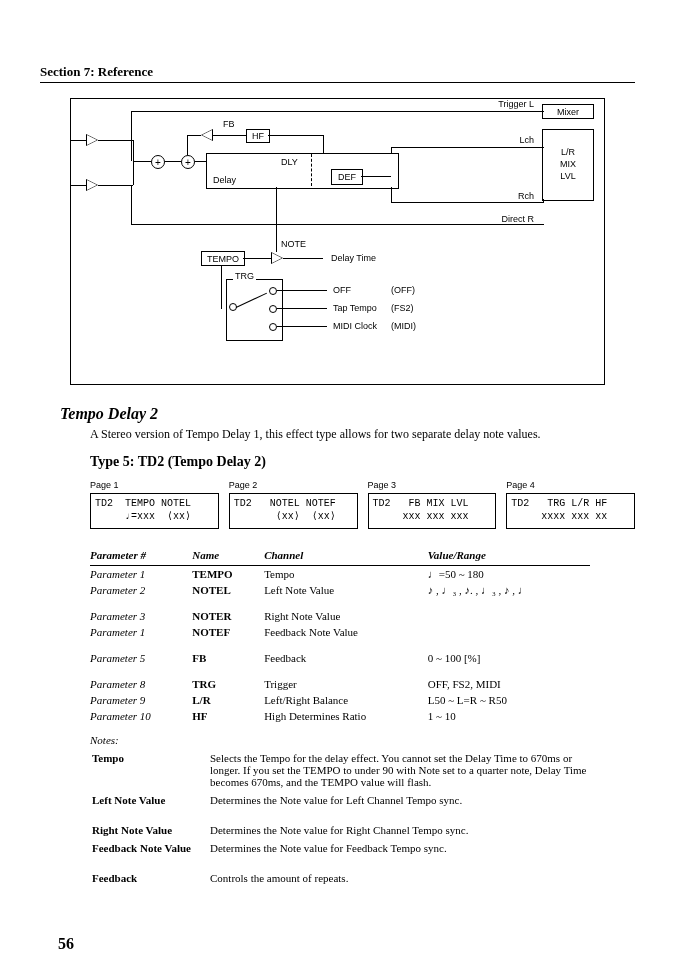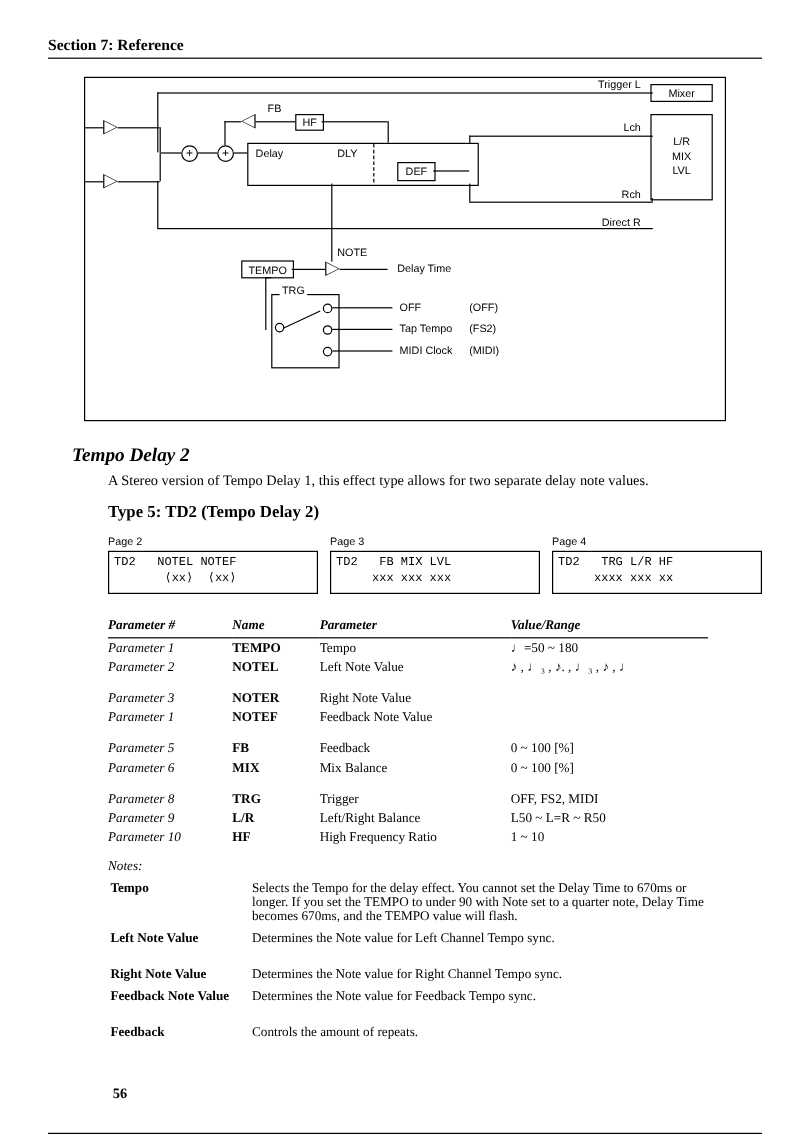--- a/index.html
+++ b/index.html
@@ -11,20 +11,21 @@
     padding: 30px 40px;
     width: 675px;
     box-sizing: border-box;
   }
   .section-header {
     font-weight: bold;
     font-size: 13px;
     border-bottom: 1px solid #000;
     padding-bottom: 2px;
     margin-bottom: 15px;
+    margin-top: 34px;
   }
   .diagram-box {
     border: 1px solid #000;
     margin: 6px 30px 20px 30px;
     padding: 15px 20px;
     height: 255px;
     position: relative;
     font-family: Arial, sans-serif;
     font-size: 9px;
   }
@@ -117,23 +118,22 @@
     margin-left: 50px;
     font-size: 11px;
     width: 520px;
   }
   table.notes td { vertical-align: top; padding: 2px 6px 2px 0; }
   table.notes td.nl { font-weight: bold; width: 110px; }
   .pagenum {
     position: absolute;
     left: 18px;
     bottom: 25px;
-    font-size: 12px;
-    font-weight: bold;
-    margin-left: 36px;
+    font-size: 16px;
+    font-weight: bold;
   }
   .page-wrap { position: relative; min-height: 894px; border-bottom:1px solid #000; padding-bottom:20px;}
   .circ {
     position:absolute; width:12px; height:12px; border:1px solid #000; border-radius:50%;
     display:flex; align-items:center; justify-content:center; font-size:10px; background:#fff;
   }
 </style>
 </head>
 <body>
 <div class="page-wrap">
@@ -175,21 +175,21 @@
   <div class="dt" style="left:152px; top:20px;">FB</div>
   <div class="dl" style="left:116px; top:36px; width:1px; height:20px;"></div>
   <div class="dl" style="left:116px; top:36px; width:14px; height:1px;"></div>
 
   <div class="db" style="left:175px; top:30px; width:22px; height:12px;">HF</div>
   <div class="dl" style="left:142px; top:36px; width:33px; height:1px;"></div>
   <div class="dl" style="left:197px; top:36px; width:55px; height:1px;"></div>
   <div class="dl" style="left:252px; top:36px; width:1px; height:18px;"></div>
 
   <div class="db" style="left:135px; top:54px; width:185px; height:34px; justify-content:flex-start; padding-left:6px;"></div>
-  <div class="dt" style="left:142px; top:58px;">Delay</div>
+  <div class="dt" style="left:142px; top:76px;">Delay</div>
   <div class="dt" style="left:210px; top:58px;">DLY</div>
   <div class="dl" style="left:124px; top:62px; width:11px; height:1px;"></div>
 
   <div style="position:absolute; left:240px; top:55px; width:0; height:32px; border-left:1px dashed #000;"></div>
 
   <div class="db" style="left:260px; top:70px; width:30px; height:14px;">DEF</div>
   <div class="dl" style="left:290px; top:77px; width:30px; height:1px;"></div>
 
   <div class="dt" style="right:70px; top:36px;">Lch</div>
   <div class="dl" style="left:320px; top:48px; height:1px; right:60px;"></div>
@@ -238,20 +238,25 @@
   <div class="dt" style="left:262px; top:222px;">MIDI Clock</div>
   <div class="dt" style="left:320px; top:222px;">(MIDI)</div>
 </div>
 
 <h2 class="title">Tempo Delay 2</h2>
 <p class="intro">A Stereo version of Tempo Delay 1, this effect type allows for two separate delay note values.</p>
 <div class="subtitle">Type 5: TD2 (Tempo Delay 2)</div>
 
 <div class="pages" id="pages-row">
       <div class="pagecol">
+        <div class="page-label">Page 1</div>
+        <div class="lcd">TD2  TEMPO NOTEL
+     ♩=xxx  ⟨xx⟩</div>
+      </div>
+      <div class="pagecol">
         <div class="page-label">Page 2</div>
         <div class="lcd">TD2   NOTEL NOTEF
        ⟨xx⟩  ⟨xx⟩</div>
       </div>
       <div class="pagecol">
         <div class="page-label">Page 3</div>
         <div class="lcd">TD2   FB MIX LVL
      xxx xxx xxx</div>
       </div>
       <div class="pagecol">
@@ -259,21 +264,21 @@
         <div class="lcd">TD2   TRG L/R HF
      xxxx xxx xx</div>
       </div>
     </div>
 
 <table class="params">
   <thead>
     <tr>
       <th>Parameter #</th>
       <th>Name</th>
-      <th>Parameter</th>
+      <th>Channel</th>
       <th>Value/Range</th>
     </tr>
   </thead>
   <tbody id="param-body">
         <tr>
           <td class="pn">Parameter 1</td>
           <td class="nm">TEMPO</td>
           <td>Tempo</td>
           <td>♩=50 ~ 180</td>
         </tr>
@@ -300,45 +305,39 @@
         </tr>
         <tr class="spacer-row">
           <td colspan="4"></td>
         </tr>
         <tr>
           <td class="pn">Parameter 5</td>
           <td class="nm">FB</td>
           <td>Feedback</td>
           <td>0 ~ 100 [%]</td>
         </tr>
-        <tr>
-          <td class="pn">Parameter 6</td>
-          <td class="nm">MIX</td>
-          <td>Mix Balance</td>
-          <td>0 ~ 100 [%]</td>
-        </tr>
         <tr class="spacer-row">
           <td colspan="4"></td>
         </tr>
         <tr>
           <td class="pn">Parameter 8</td>
           <td class="nm">TRG</td>
           <td>Trigger</td>
           <td>OFF, FS2, MIDI</td>
         </tr>
         <tr>
           <td class="pn">Parameter 9</td>
           <td class="nm">L/R</td>
           <td>Left/Right Balance</td>
           <td>L50 ~ L=R ~ R50</td>
         </tr>
         <tr>
           <td class="pn">Parameter 10</td>
           <td class="nm">HF</td>
-          <td>High Frequency Ratio</td>
+          <td>High Determines Ratio</td>
           <td>1 ~ 10</td>
         </tr>
       </tbody>
 </table>
 
 <div class="notes-header">Notes:</div>
 <table class="notes">
   <tbody id="notes-body">
         <tr>
           <td class="nl">Tempo</td>

